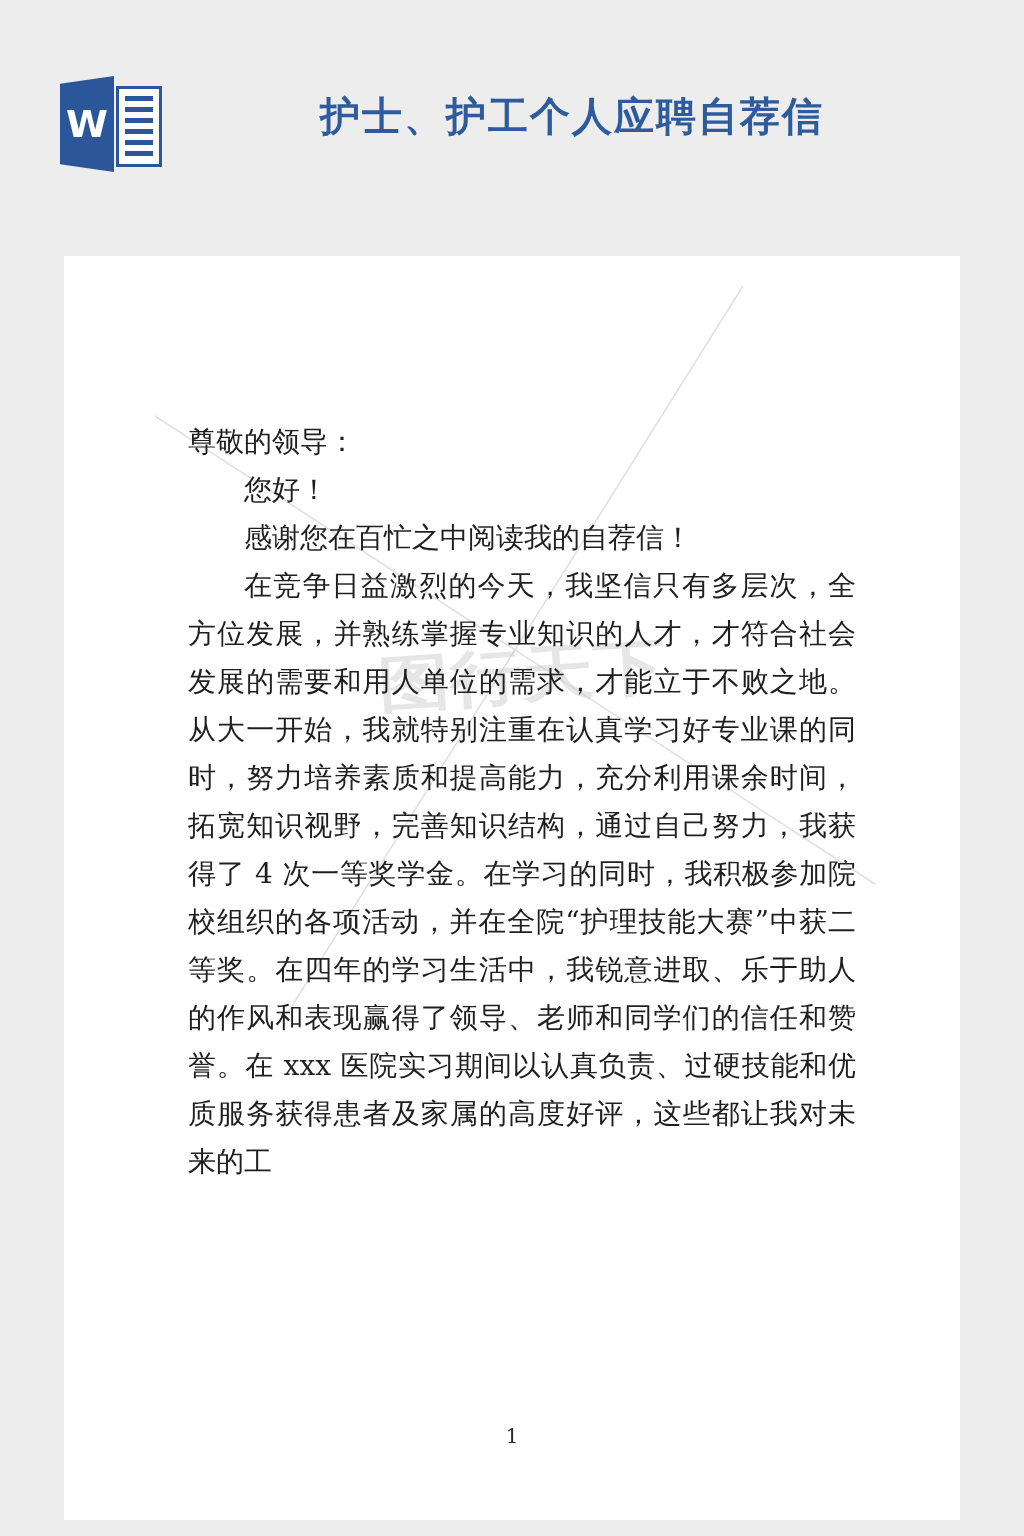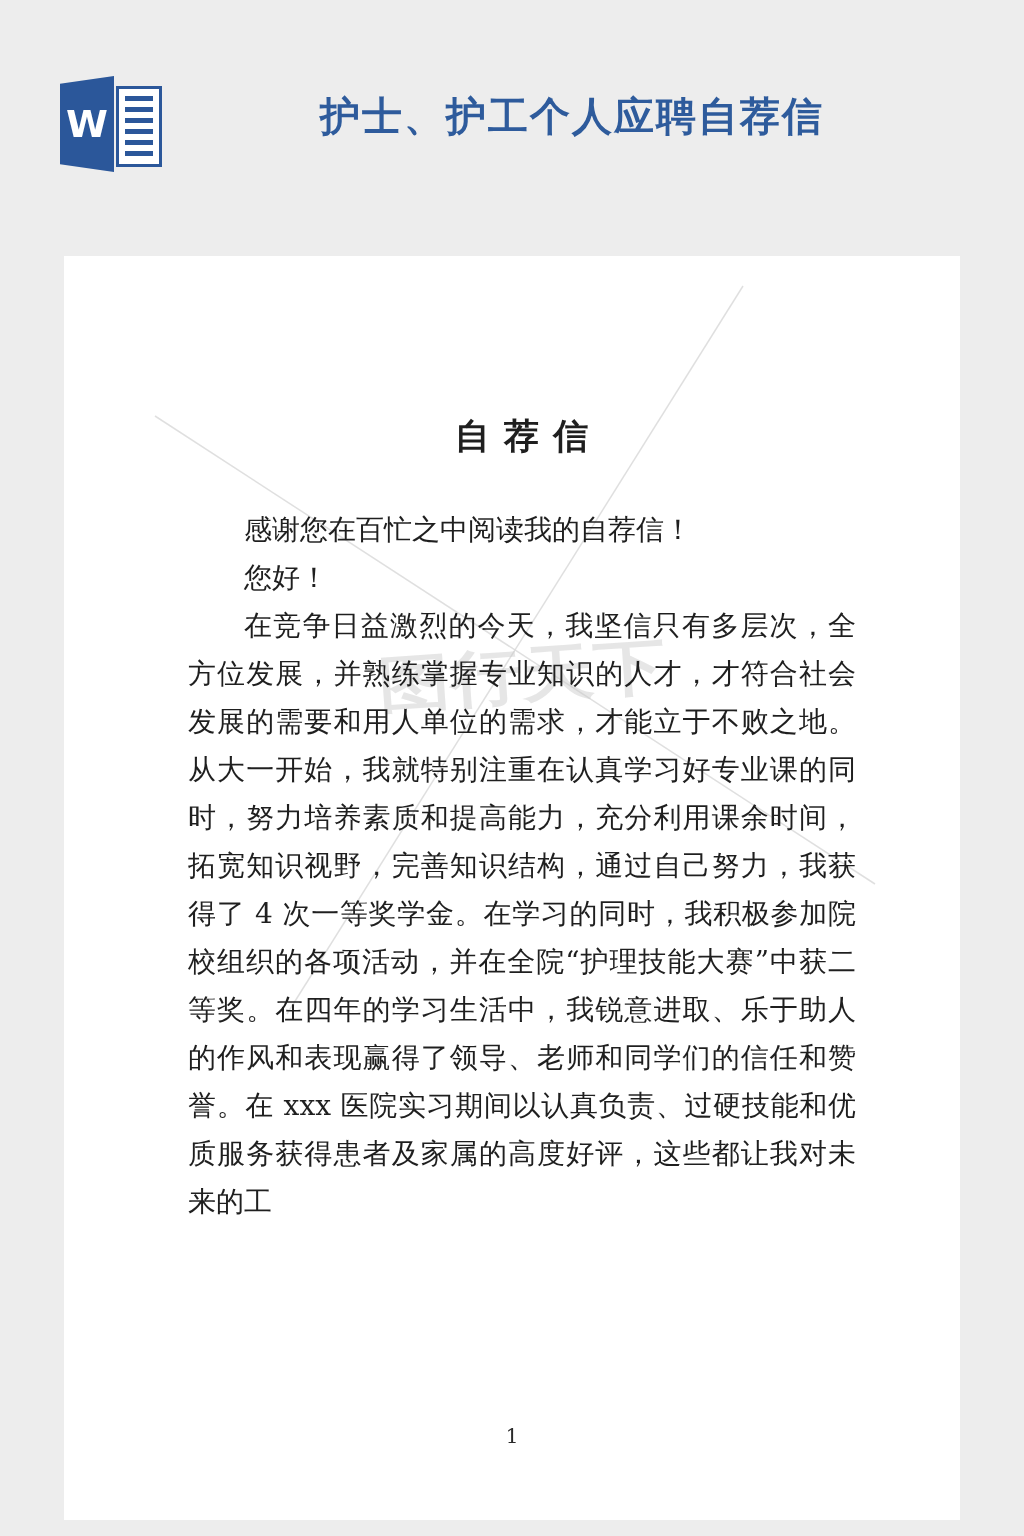--- a/index.html
+++ b/index.html
@@ -116,22 +116,22 @@
 
   <div class="page">
 
     <svg class="wm-lines" width="896" height="1264" viewBox="0 0 896 1264">
       <line x1="91" y1="160" x2="811" y2="628" stroke="#d8d8d8" stroke-width="1.5" opacity="0.8"></line>
       <line x1="679" y1="30" x2="223" y2="758" stroke="#d8d8d8" stroke-width="1.5" opacity="0.8"></line>
     </svg>
 
     <div class="wm-text">图行天下</div>
 
-    <div class="doc-title">自 荐 信</div>
 
+    <p class="salutation">尊敬的领导：</p>
+    <p class="indent">您好！</p>
     <p class="indent">感谢您在百忙之中阅读我的自荐信！</p>
-    <p class="indent">您好！</p>
     <p class="indent">在竞争日益激烈的今天，我坚信只有多层次，全方位发展，并熟练掌握专业知识的人才，才符合社会发展的需要和用人单位的需求，才能立于不败之地。从大一开始，我就特别注重在认真学习好专业课的同时，努力培养素质和提高能力，充分利用课余时间，拓宽知识视野，完善知识结构，通过自己努力，我获得了 4 次一等奖学金。在学习的同时，我积极参加院校组织的各项活动，并在全院“护理技能大赛”中获二等奖。在四年的学习生活中，我锐意进取、乐于助人的作风和表现赢得了领导、老师和同学们的信任和赞誉。在 xxx 医院实习期间以认真负责、过硬技能和优质服务获得患者及家属的高度好评，这些都让我对未来的工</p>
 
     <div class="page-number">1</div>
   </div>
 
 </div>
 
 </body></html>

